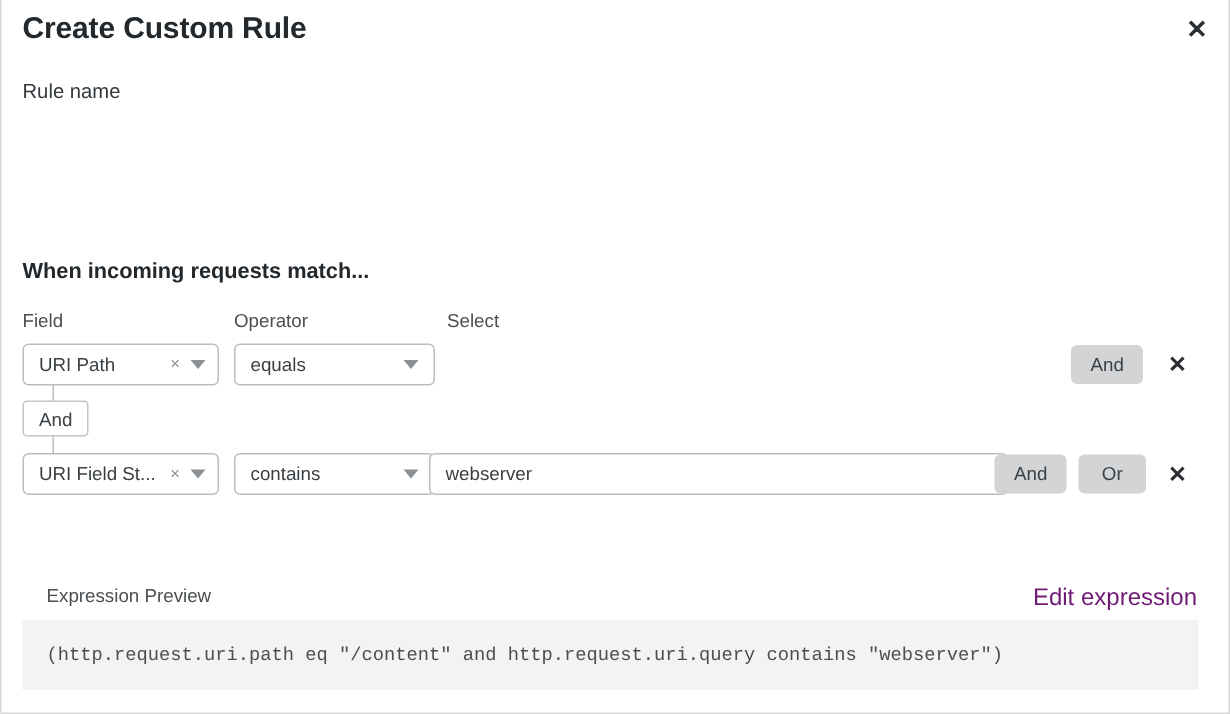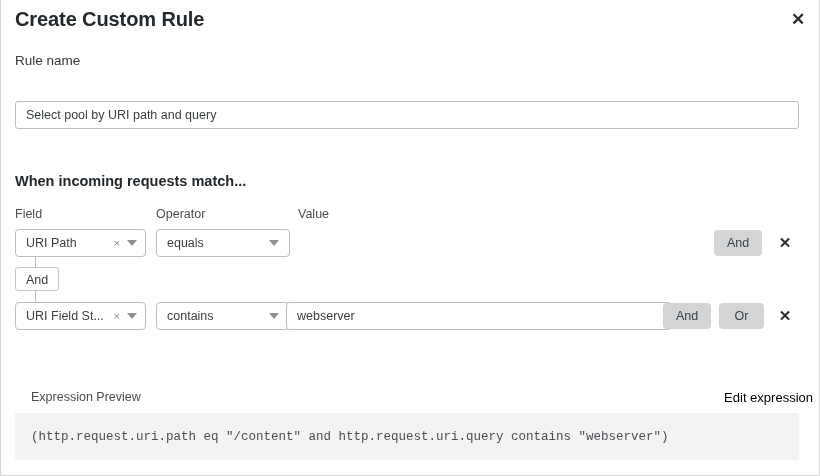--- a/index.html
+++ b/index.html
@@ -246,24 +246,24 @@
   
   .expr-label {
     position: absolute;
     left: 30px;
     top: 390px;
     font-size: 12.5px;
     color: #4a4f53;
   }
   .edit-expr {
     position: absolute;
-    right: 6px;
+    right: 21px;
     top: 390px;
-    font-size: 13px;
-    color: #000000;
+    font-size: 16px;
+    color: #701a75;
     text-decoration: none;
     cursor: pointer;
   }
   .expr-box {
     position: absolute;
     left: 14px;
     top: 413px;
     width: 784px;
     height: 47px;
     box-sizing: border-box;
@@ -283,27 +283,26 @@
 <body>
 
 <div class="dialog">
 
   <div class="title">Create Custom Rule</div>
 
   <div class="close-btn">✕</div>
 
   <div class="label-strong" style="left:14px; top:53px;">Rule name</div>
 
-  <input class="rule-name-input" type="text" value="Select pool by URI path and query" style="">
 
   <div class="section-heading">When incoming requests match...</div>
 
   <div class="col-label field">Field</div>
   <div class="col-label operator">Operator</div>
-  <div class="col-label value">Value</div>
+  <div class="col-label value">Select</div>
 
   <div class="row row1">
     <div class="select-box field-select">
       <span class="sel-text">URI Path</span>
       <span class="clear-x">×</span>
       <span class="caret"></span>
     </div>
 
     <div class="select-box op-select">
       <span class="sel-text">equals</span>

